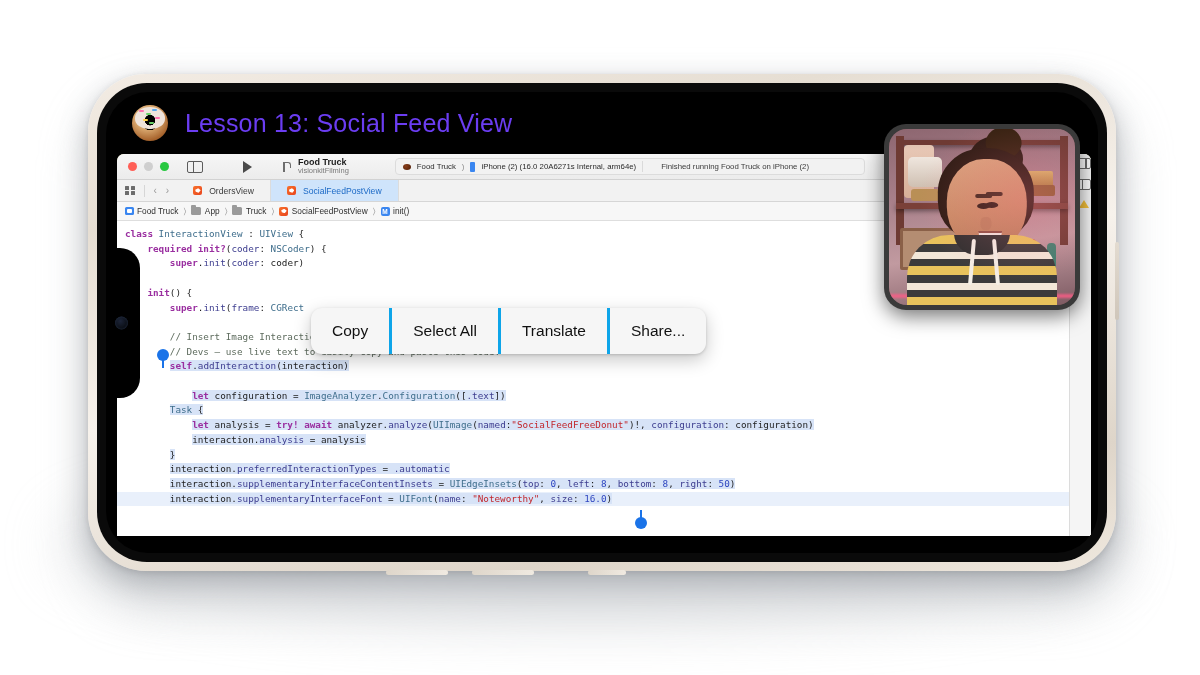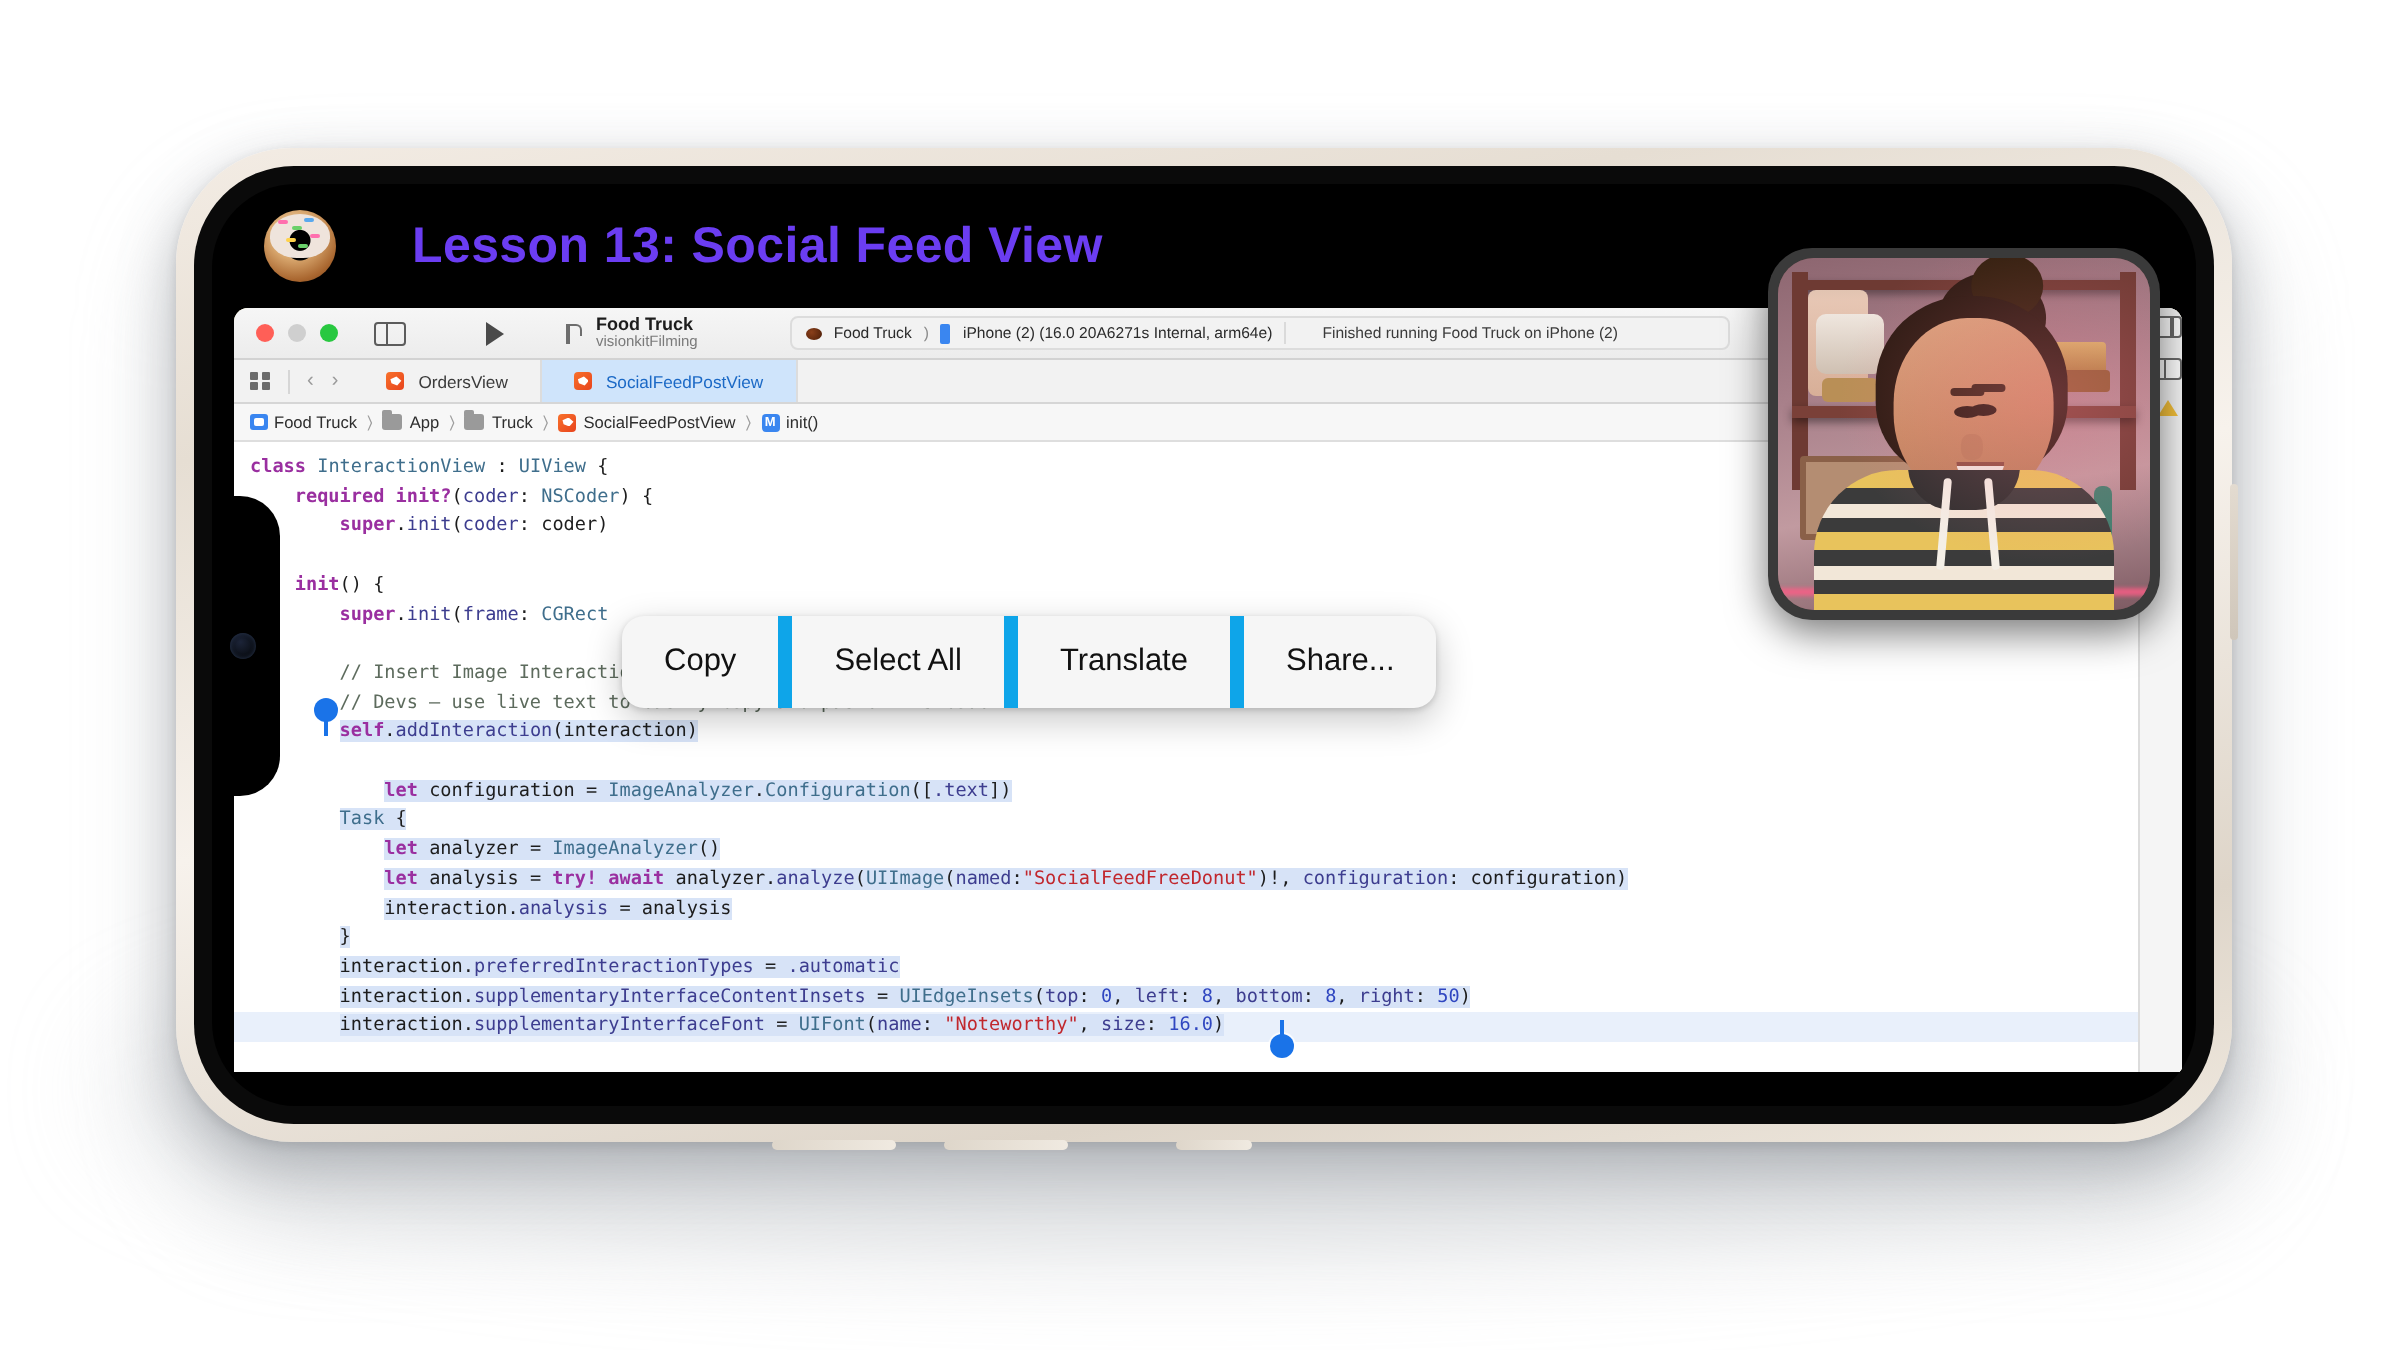--- a/index.html
+++ b/index.html
@@ -109,24 +109,24 @@
     width: 30px; height: 22px; border-radius: 50% 50% 45% 45%;
     background: radial-gradient(circle at 50% 60%, rgba(0,0,0,1) 0 5px, rgba(0,0,0,0) 5.5px), #efe4dc;
   }
   .donut::after {
     content: ""; position: absolute; left: 7px; top: 5px;
     width: 5px; height: 2px; border-radius: 2px;
     background: #ff6fae;
     box-shadow: 7px 3px 0 #6ad06a, 13px -1px 0 #5aa9ee, 4px 9px 0 #ffd24a, 16px 7px 0 #ff6fae, 10px 12px 0 #6ad06a;
   }
   .lesson-title {
-    margin-left: 38px;
+    margin-left: 17px;
     color: #6b3df2;
     font-size: 25px;
-    font-weight: 700;
+    font-weight: 400;
     letter-spacing: .2px;
     font-family: "Liberation Sans", sans-serif;
   }
 
   
   .xcode {
     position: absolute;
     left: 11px; top: 62px;
     width: 974px; height: 382px;
     background: #fef9c3;
@@ -321,21 +321,21 @@
     display: flex; align-items: stretch;
     z-index: 55;
     overflow: hidden;
   }
   .ctx-item {
     display: flex; align-items: center; justify-content: center;
     padding: 0 21px;
     font-size: 15.5px;
     color: #111;
     font-family: "Liberation Sans", sans-serif;
-    border-right: 7px solid #0ea5e9;
+    border-right: 3px solid #0ea5e9;
     white-space: nowrap;
   }
   .ctx-item:last-child { border-right: none; }
 
   
   .xc-right {
     position: absolute;
     right: 0; top: 0; bottom: 0;
     width: 22px;
     background: #f5f5f5;
@@ -545,21 +545,20 @@
             <div class="code-line">&nbsp;</div>
             <div class="code-line">    <span class="kw">init</span><span class="plain">() {</span></div>
             <div class="code-line">        <span class="kw">super</span><span class="plain">.</span><span class="fn">init</span><span class="plain">(</span><span class="fn">frame</span><span class="plain">:</span> <span class="type">CGRect</span></div>
             <div class="code-line">&nbsp;</div>
             <div class="code-line">        <span class="cmt" style="color:#5d6b5d">// Insert Image Interaction</span></div>
             <div class="code-line">        <span class="cmt" style="color:#5d6b5d">// Devs – use live text to easily copy and paste this code!</span></div>
             <div class="code-line">        <span class="sel"><span class="kw">self</span><span class="plain">.</span><span class="fn">addInteraction</span><span class="plain">(interaction)</span></span></div>
             <div class="code-line">&nbsp;</div>
             <div class="code-line">            <span class="sel"><span class="kw">let</span> <span class="plain">configuration =</span> <span class="type">ImageAnalyzer</span><span class="plain">.</span><span class="type">Configuration</span><span class="plain">([</span><span class="fn">.text</span><span class="plain">])</span></span></div>
             <div class="code-line">        <span class="sel"><span class="type">Task</span> <span class="plain">{</span></span></div>
-            <div class="code-line">            <span class="sel"><span class="kw">let</span> <span class="plain">analyzer =</span> <span class="type">ImageAnalyzer</span><span class="plain">()</span></span></div>
             <div class="code-line">            <span class="sel"><span class="kw">let</span> <span class="plain">analysis =</span> <span class="kw">try!</span> <span class="kw">await</span> <span class="plain">analyzer.</span><span class="fn">analyze</span><span class="plain">(</span><span class="type">UIImage</span><span class="plain">(</span><span class="fn">named</span><span class="plain">:</span><span class="str">"SocialFeedFreeDonut"</span><span class="plain">)!,</span> <span class="fn">configuration</span><span class="plain">:</span> <span class="plain">configuration)</span></span></div>
             <div class="code-line">            <span class="sel"><span class="plain">interaction.</span><span class="fn">analysis</span> <span class="plain">= analysis</span></span></div>
             <div class="code-line">        <span class="sel"><span class="plain">}</span></span></div>
             <div class="code-line">        <span class="sel"><span class="plain">interaction.</span><span class="fn">preferredInteractionTypes</span> <span class="plain">=</span> <span class="fn">.automatic</span></span></div>
             <div class="code-line">        <span class="sel"><span class="plain">interaction.</span><span class="fn">supplementaryInterfaceContentInsets</span> <span class="plain">=</span> <span class="type">UIEdgeInsets</span><span class="plain">(</span><span class="fn">top</span><span class="plain">:</span> <span class="num">0</span><span class="plain">,</span> <span class="fn">left</span><span class="plain">:</span> <span class="num">8</span><span class="plain">,</span> <span class="fn">bottom</span><span class="plain">:</span> <span class="num">8</span><span class="plain">,</span> <span class="fn">right</span><span class="plain">:</span> <span class="num">50</span><span class="plain">)</span></span></div>
             <div class="code-line" style="background:#e9f0fb">        <span class="sel"><span class="plain">interaction.</span><span class="fn">supplementaryInterfaceFont</span> <span class="plain">=</span> <span class="type">UIFont</span><span class="plain">(</span><span class="fn">name</span><span class="plain">:</span> <span class="str">"Noteworthy"</span><span class="plain">,</span> <span class="fn">size</span><span class="plain">:</span> <span class="num">16.0</span><span class="plain">)</span></span></div>
             <div class="code-line">&nbsp;</div>
 
             <div class="handle start" style="left:40px; top:128px;"></div>
             <div class="handle end" style="left:518px; top:296px;"></div>

